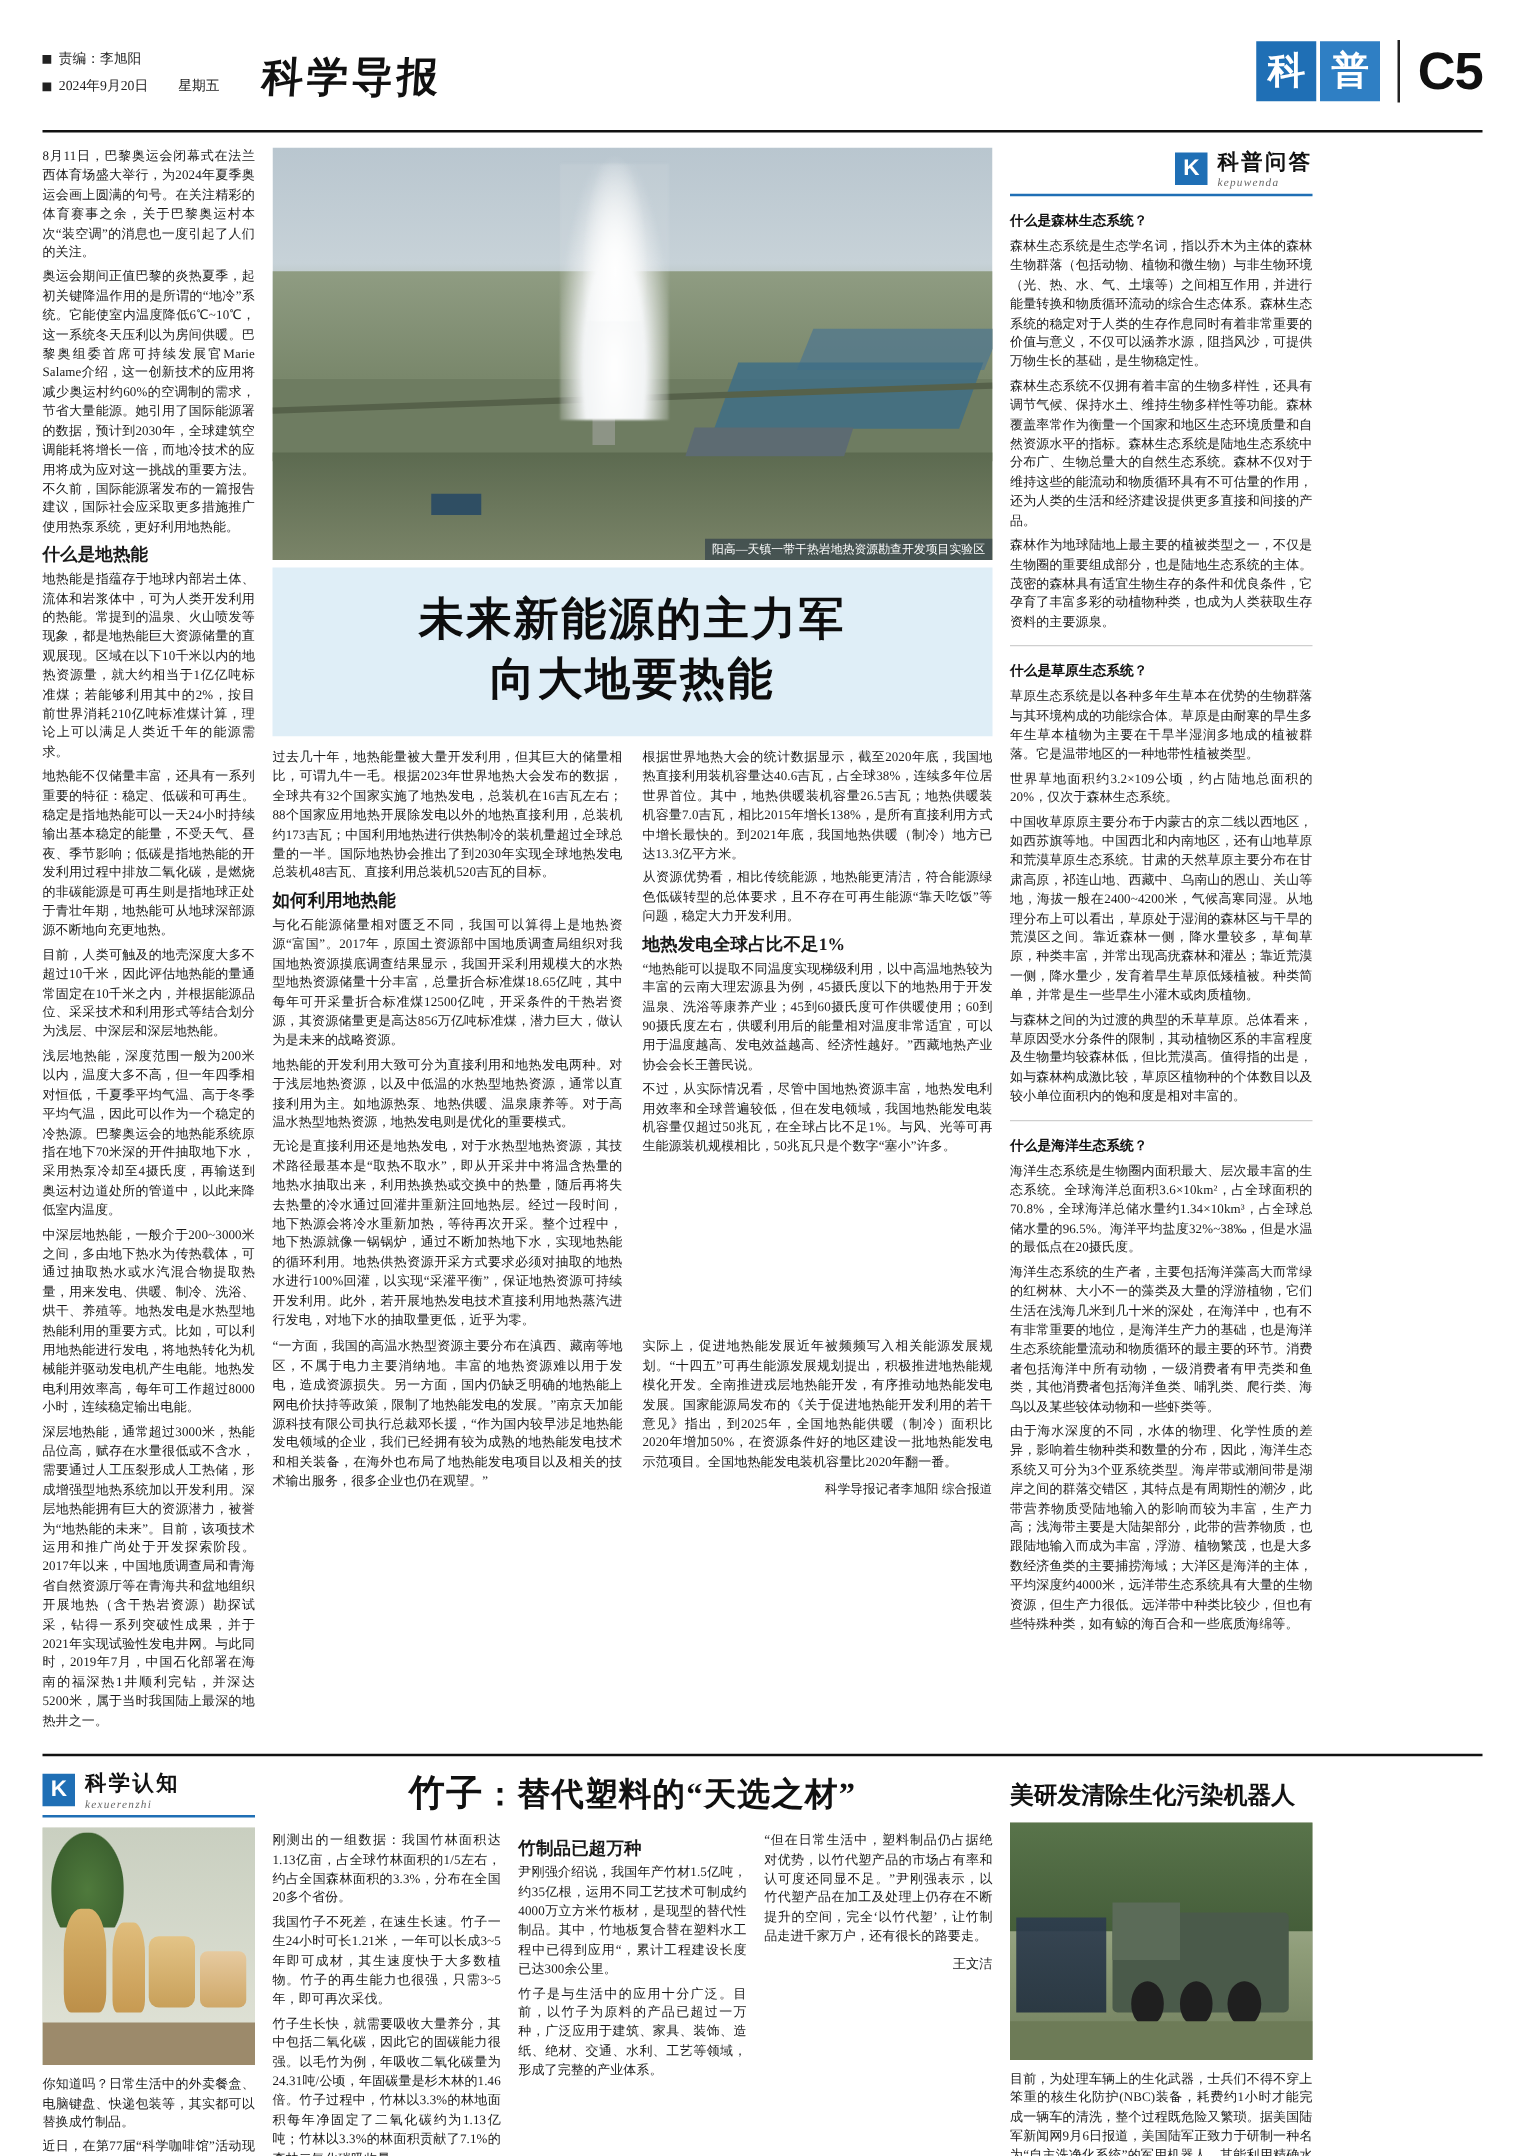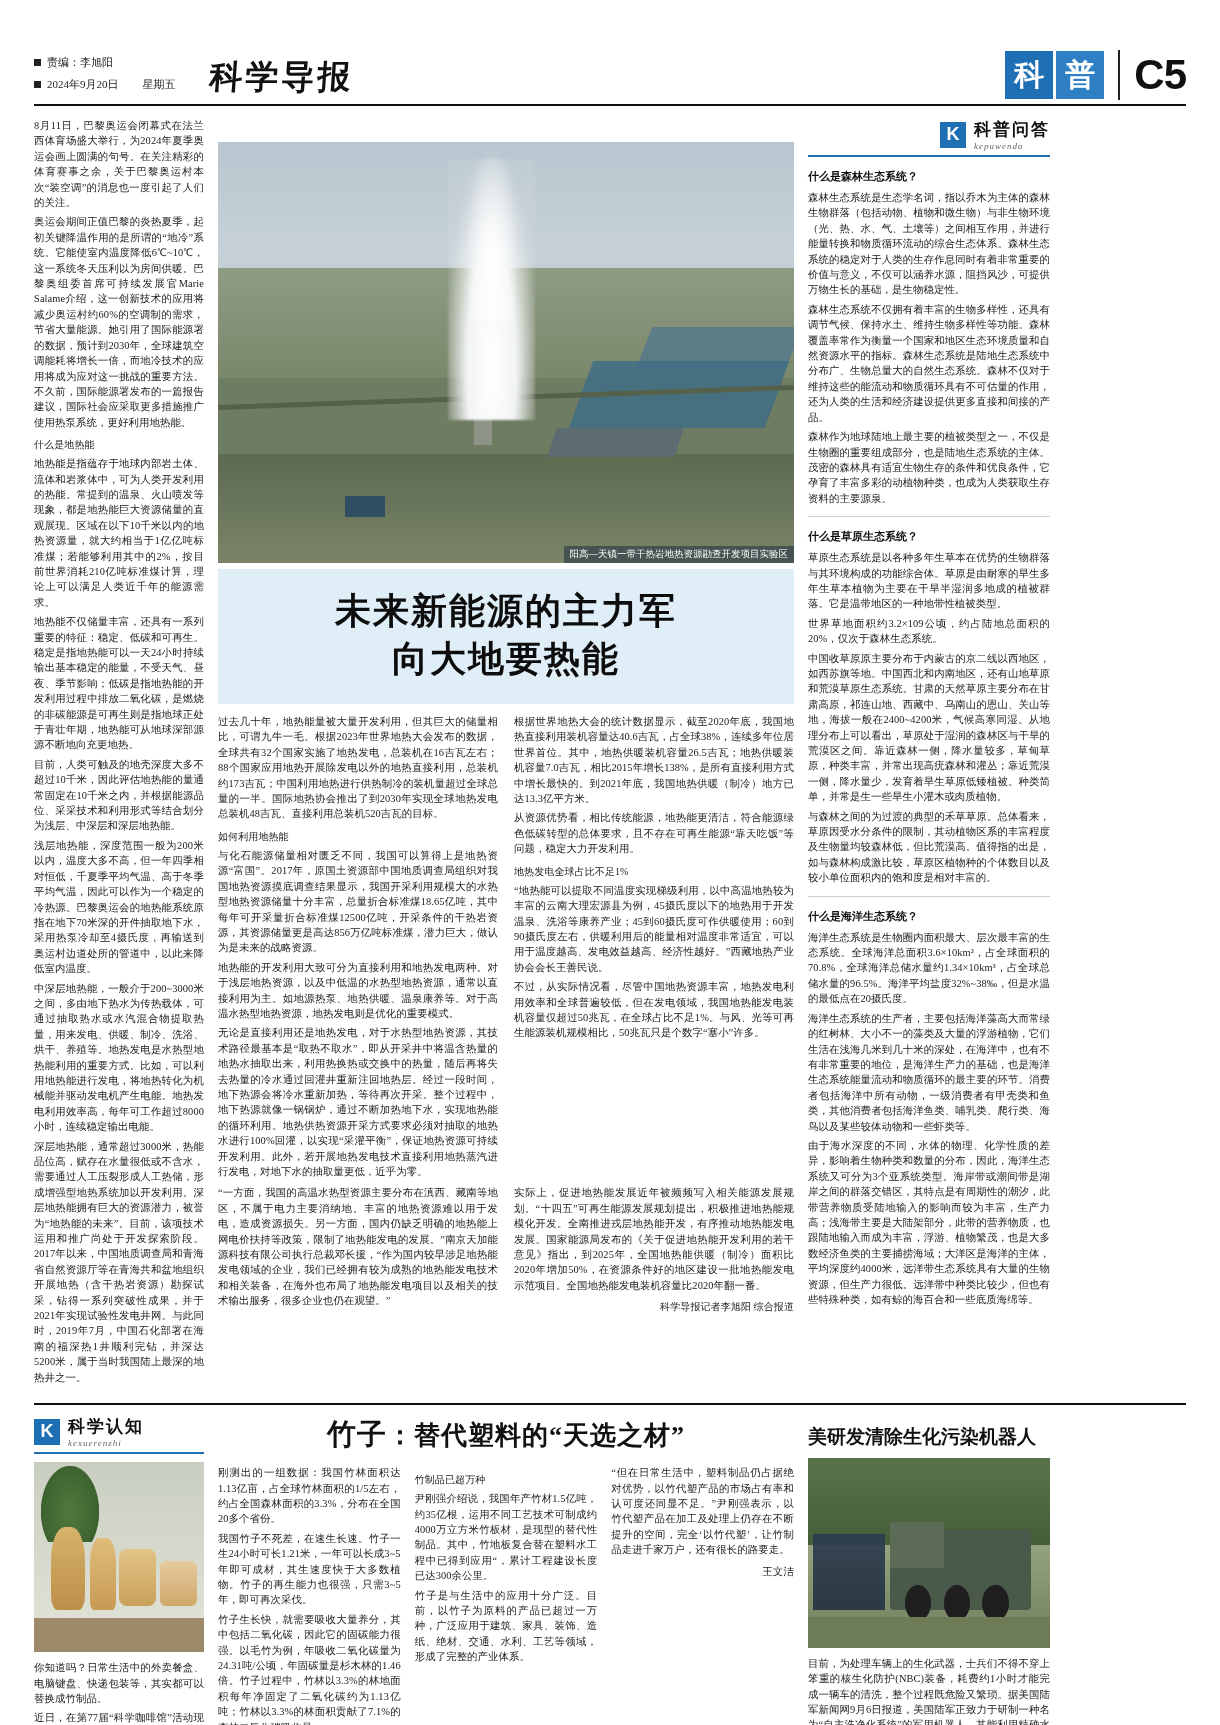--- a/index.html
+++ b/index.html
@@ -4,21 +4,21 @@
 <style>
   html,body{margin:0;padding:0;}
   body{
     width:1220px;height:1725px;background:#ffffff;
     font-family:"Liberation Serif", serif;
     color:#111;
   }
   .page{position:relative;width:1220px;height:1725px;box-sizing:border-box;padding:26px 34px 10px 34px;}
 
   
-  .masthead{display:flex;align-items:flex-end;justify-content:space-between;height:74px;border-bottom:none;}
+  .masthead{display:flex;align-items:flex-start;justify-content:space-between;height:74px;border-bottom:none;}
   .mast-left{display:flex;align-items:flex-start;gap:34px;}
   .mast-meta{font-size:11px;line-height:22px;color:#222;padding-top:10px;}
   .mast-meta div{display:flex;align-items:center;gap:6px;}
   .mast-meta .sq{display:inline-block;width:7px;height:7px;background:#222;}
   .mast-title{
     font-family:"DejaVu Serif", serif;
     font-size:33px;font-weight:bold;letter-spacing:3px;color:#111;padding-top:14px;
     transform:skewX(-4deg);
   }
   .mast-right{display:flex;align-items:center;gap:14px;padding-top:6px;}
@@ -34,24 +34,24 @@
   .rule-top{height:2px;background:#111;margin-top:4px;}
 
   
   .content{display:flex;gap:14px;margin-top:12px;}
   .col-left{width:170px;}
   .col-mid{width:576px;}
   .col-right{width:242px;}
 
   p{margin:0 0 4px 0;text-align:justify;text-justify:inter-ideograph;}
   .body-text{font-size:10.4px;line-height:15.4px;color:#1a1a1a;letter-spacing:0.1px;}
-  .sec-h{font-size:10px;font-weight:normal;margin:7px 0 3px 0;line-height:16px;}
-
-  
-  .photo{position:relative;width:100%;height:421px;overflow:hidden;margin-top:24px;}
+  .sec-h{font-size:14px;font-weight:bold;margin:7px 0 3px 0;line-height:16px;}
+
+  
+  .photo{position:relative;width:100%;height:330px;overflow:hidden;}
   .photo .cap{
     position:absolute;right:0;bottom:0;background:rgba(40,55,70,.62);color:#fff;
     font-size:9.5px;padding:2px 6px;
   }
   .sky{position:absolute;inset:0;background:linear-gradient(#b9c6cf 0%,#c7d2d8 28%,#9aa78f 45%,#8d9a7f 60%,#7d8a70 100%);}
   .field1{position:absolute;left:0;top:30%;width:100%;height:26%;background:linear-gradient(#8f9c82,#79876b);}
   .field2{position:absolute;left:0;top:56%;width:100%;height:20%;background:#6e7c61;}
   .ground{position:absolute;left:0;top:74%;width:100%;height:26%;background:linear-gradient(#5c6a50,#7a8468);}
   .pool{position:absolute;right:3%;top:52%;width:34%;height:16%;background:#3f6f86;transform:skewX(-20deg);opacity:.85;}
   .pool2{position:absolute;right:0;top:44%;width:26%;height:10%;background:#53788c;transform:skewX(-22deg);opacity:.8;}

